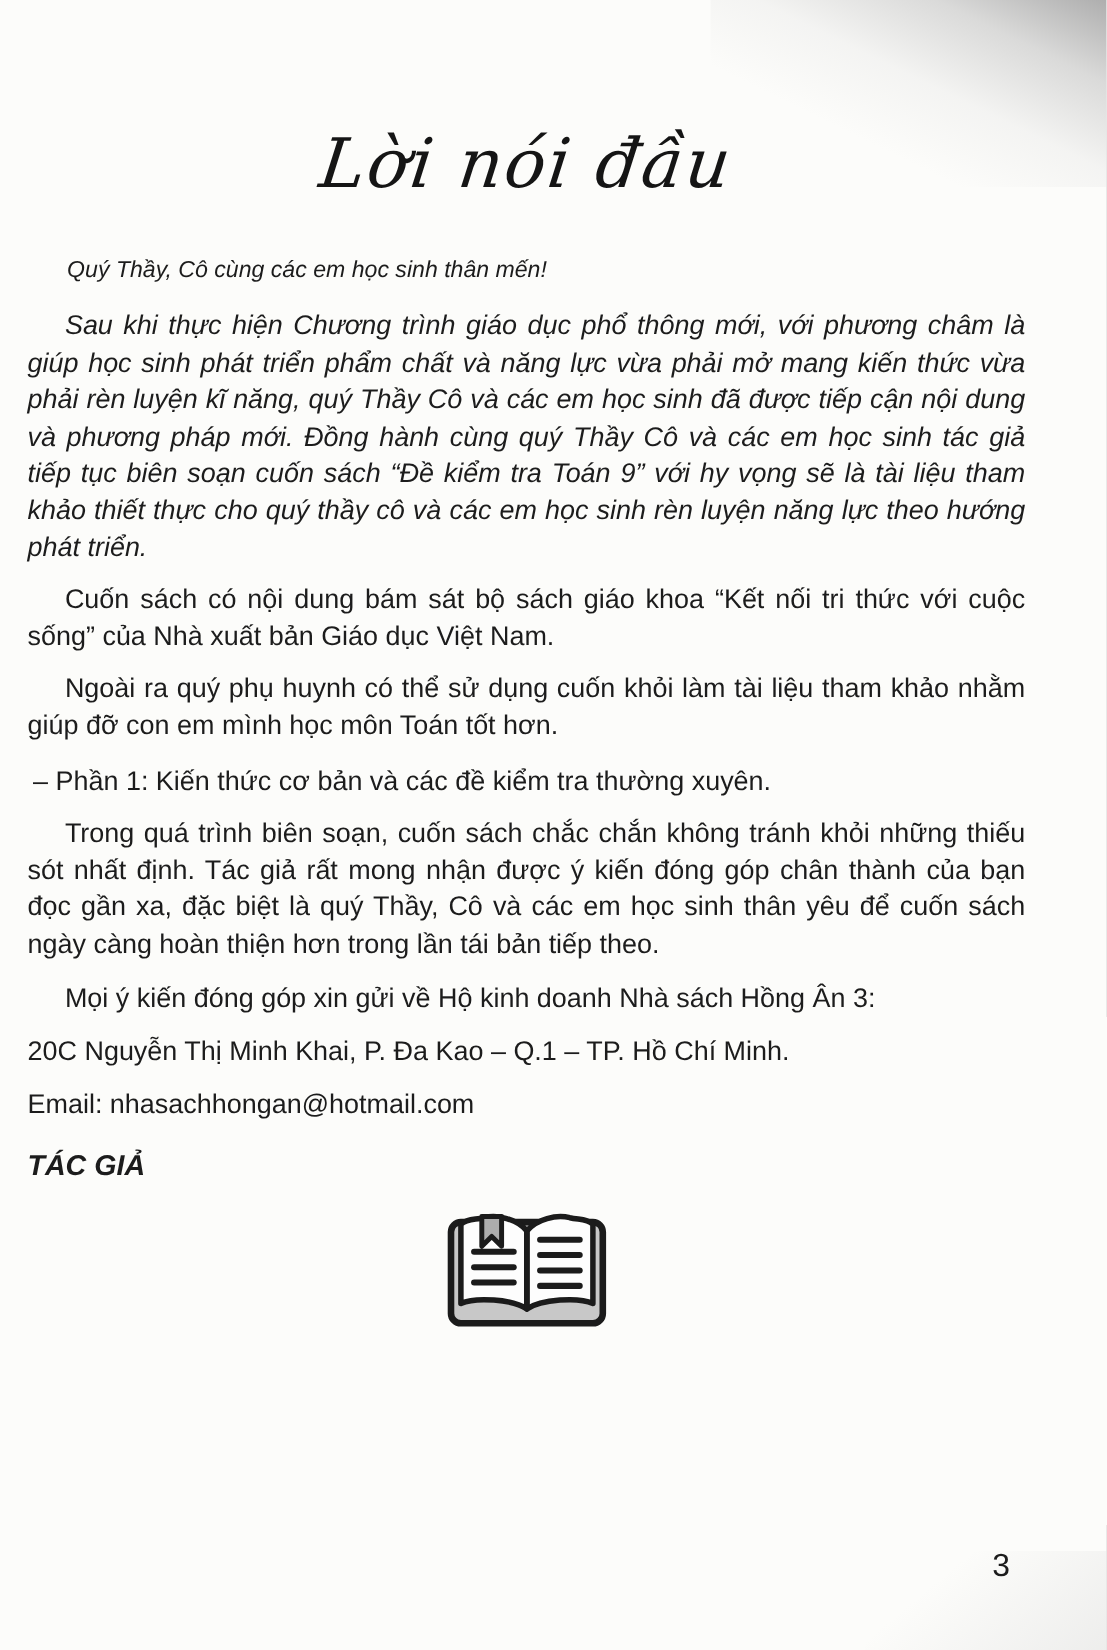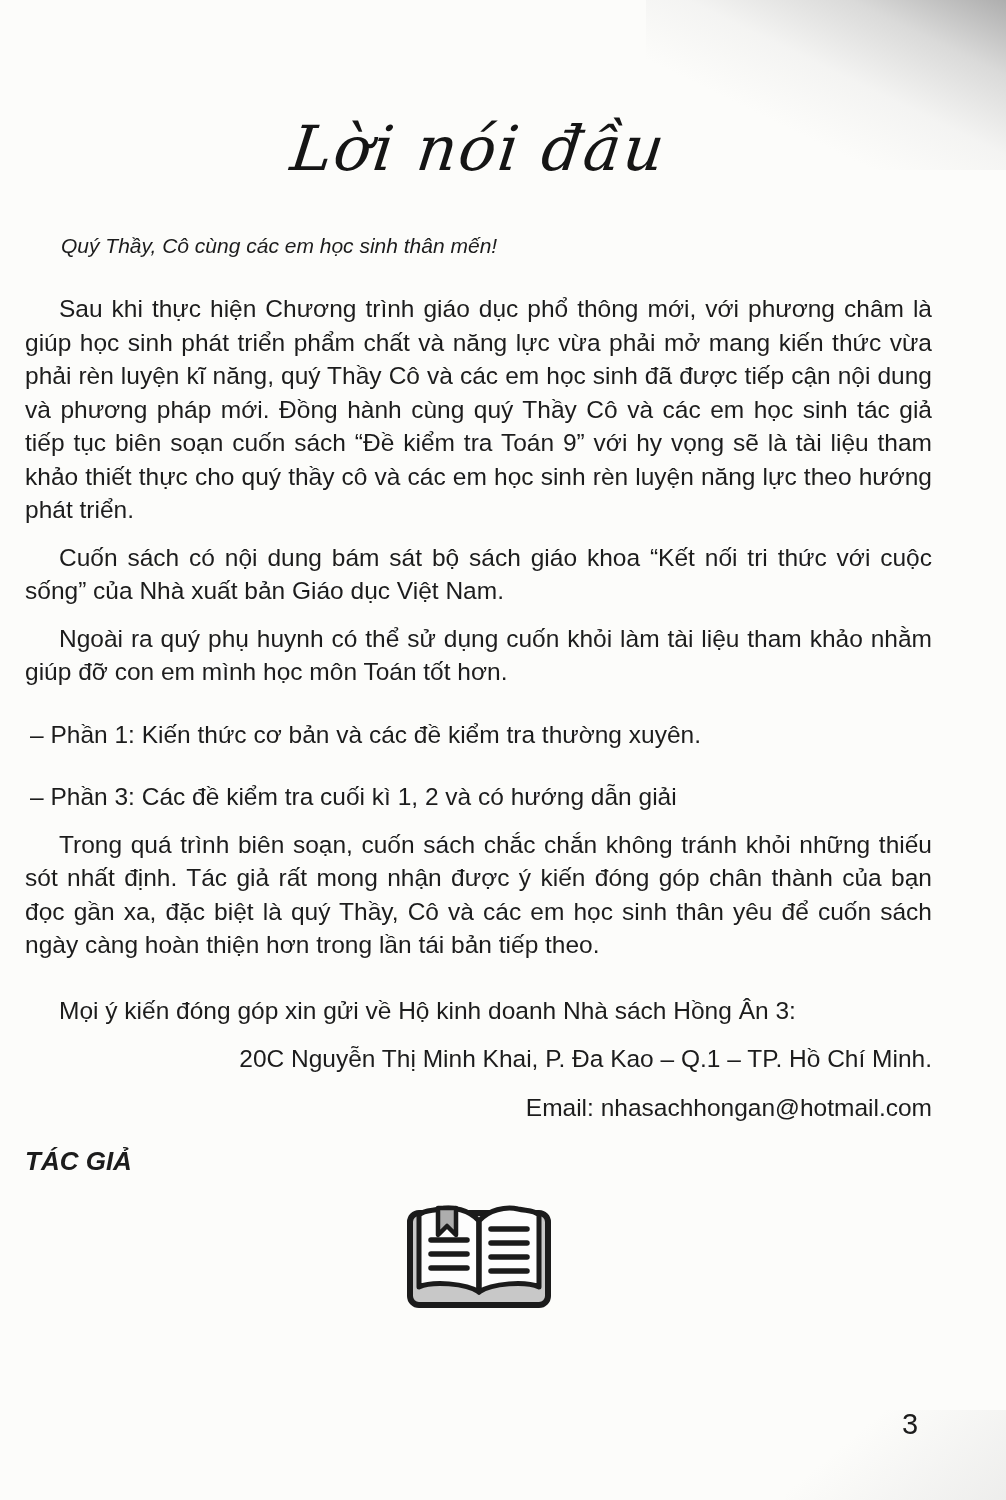--- a/index.html
+++ b/index.html
@@ -47,36 +47,36 @@
     font-size:21px;
     line-height:33px;
   }
   .para {
     margin:14px 0 0 0;
     font-size:24.5px;
     line-height:33.5px;
     text-align:justify;
     text-indent:34px;
   }
-  .para.first { margin-top:30px; }
+  .para.first { margin-top:18px;font-style:italic; }
   .part-line {
-    margin-top:29px;
+    margin-top:17px;
     padding-left:5px;
     font-size:24.5px;
     line-height:33.5px;
   }
   .feedback-line {
-    margin-top:32px;
+    margin-top:16px;
     text-indent:34px;
     font-size:24.5px;
     line-height:33.5px;
   }
   .centered-line {
     margin-top:15px;
-    text-align:right;
+    text-align:left;
     font-size:24.5px;
     line-height:33.5px;
   }
   .thanks {
     margin-top:16px;
     padding-left:36px;
     font-style:italic;
     font-size:24.5px;
     line-height:33px;
   }
@@ -114,21 +114,20 @@
     <div class="greeting">Quý Thầy, Cô cùng các em học sinh thân mến!</div>
 
     <p class="para first">Sau khi thực hiện Chương trình giáo dục phổ thông mới, với phương châm là giúp học sinh phát triển phẩm chất và năng lực vừa phải mở mang kiến thức vừa phải rèn luyện kĩ năng, quý Thầy Cô và các em học sinh đã được tiếp cận nội dung và phương pháp mới. Đồng hành cùng quý Thầy Cô và các em học sinh tác giả tiếp tục biên soạn cuốn sách “Đề kiểm tra Toán 9” với hy vọng sẽ là tài liệu tham khảo thiết thực cho quý thầy cô và các em học sinh rèn luyện năng lực theo hướng phát triển.</p>
 
     <p class="para">Cuốn sách có nội dung bám sát bộ sách giáo khoa “Kết nối tri thức với cuộc sống” của Nhà xuất bản Giáo dục Việt Nam.</p>
 
     <p class="para">Ngoài ra quý phụ huynh có thể sử dụng cuốn khỏi làm tài liệu tham khảo nhằm giúp đỡ con em mình học môn Toán tốt hơn.</p>
 
 
     <div class="part-line">– Phần 1: Kiến thức cơ bản và các đề kiểm tra thường xuyên.</div>
-    <div class="part-line">– Phần 3: Các đề kiểm tra cuối kì 1, 2 và có hướng dẫn giải</div>
 
     <p class="para">Trong quá trình biên soạn, cuốn sách chắc chắn không tránh khỏi những thiếu sót nhất định. Tác giả rất mong nhận được ý kiến đóng góp chân thành của bạn đọc gần xa, đặc biệt là quý Thầy, Cô và các em học sinh thân yêu để cuốn sách ngày càng hoàn thiện hơn trong lần tái bản tiếp theo.</p>
 
     <div class="feedback-line">Mọi ý kiến đóng góp xin gửi về Hộ kinh doanh Nhà sách Hồng Ân 3:</div>
 
     <div class="centered-line">20C Nguyễn Thị Minh Khai, P. Đa Kao – Q.1 – TP. Hồ Chí Minh.</div>
 
     <div class="centered-line">Email: nhasachhongan@hotmail.com</div>
 
 

